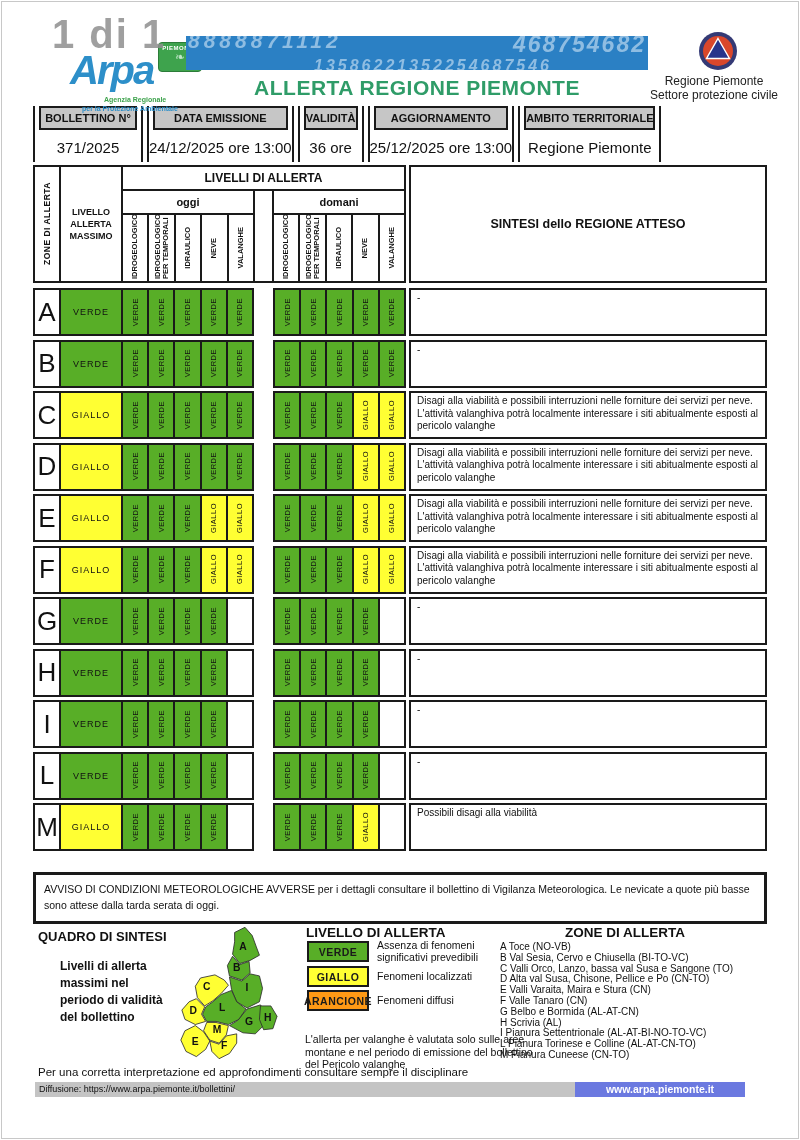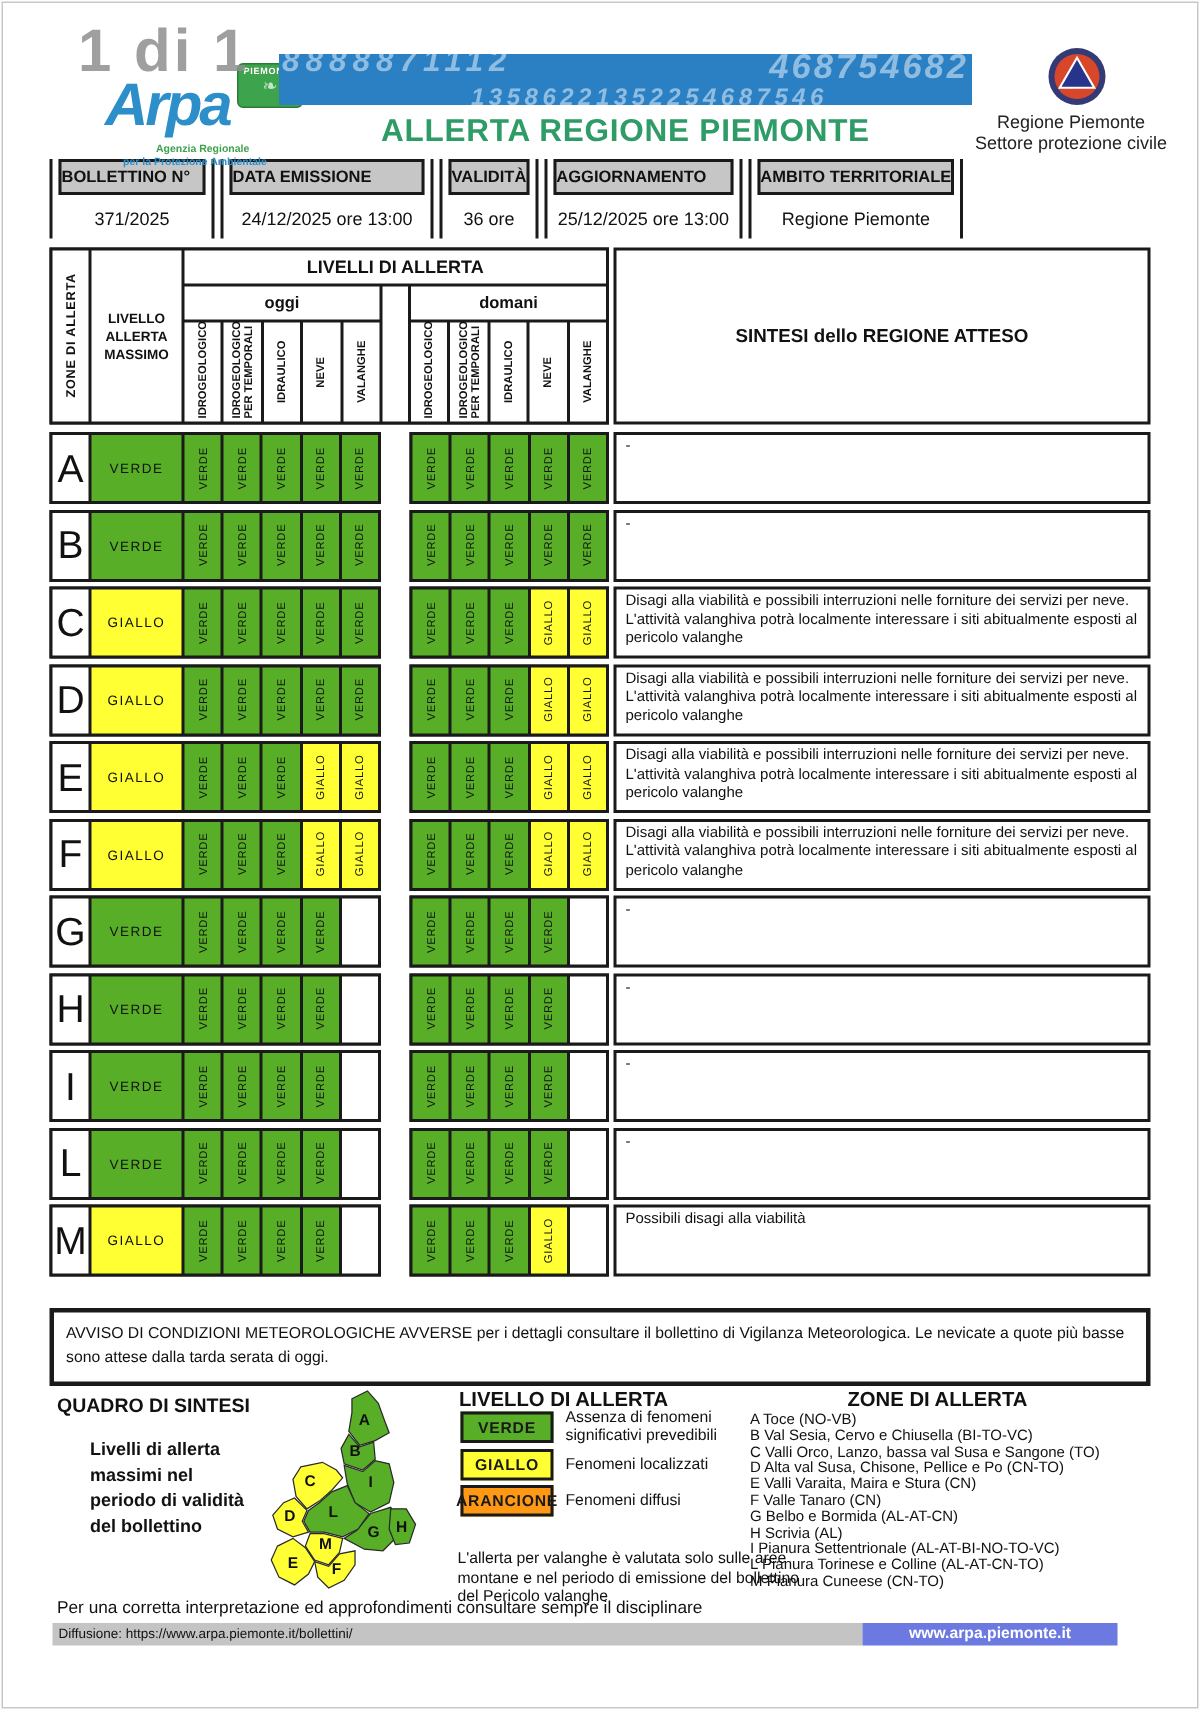--- a/index.html
+++ b/index.html
@@ -36,23 +36,23 @@
   .main-title { position:absolute; left:186px; top:76px; width:462px; text-align:center;
     font-size:21px; font-weight:bold; color:#2f9c68; letter-spacing:.5px; }
 
   .pc-logo { position:absolute; left:698px; top:31px; width:40px; height:40px; }
   .pc-caption { position:absolute; left:630px; top:74px; width:168px; text-align:center;
     font-size:12px; line-height:14px; color:#222; }
 
   
   .info-bar { position:absolute; left:33px; top:106px; width:734px; display:flex; gap:4px; }
   .info-group { border-left:2px solid #1a1a1a; border-right:2px solid #1a1a1a; }
-  .info-label { margin:0 4px; border:2px solid #1a1a1a; background:#c6c6c6; 
+  .info-label { margin:0 4px; border:2px solid #1a1a1a; background:#c6c6c6; text-align:center;
     font-size:11px; font-weight:bold; padding:4px 0; white-space:nowrap; }
-  .info-value { text-align:center; font-size:12px; padding:9px 0 6px; white-space:nowrap; }
+  .info-value { text-align:center; font-size:15px; padding:9px 0 6px; white-space:nowrap; }
 
   
   .alert-table { position:absolute; left:33px; top:165px; width:734px; }
   .gridbox { background:#1a1a1a; border:2px solid #1a1a1a; display:grid; gap:2px; }
   .gridbox > div { background:#fff; display:flex; align-items:center; justify-content:center; }
 
   .thead { display:flex; margin-bottom:5px; }
   .headbox { width:373px; height:118px;
     grid-template-columns:24px 60px repeat(5,1fr) 17px repeat(5,1fr);
     grid-template-rows:22px 22px 1fr; }

